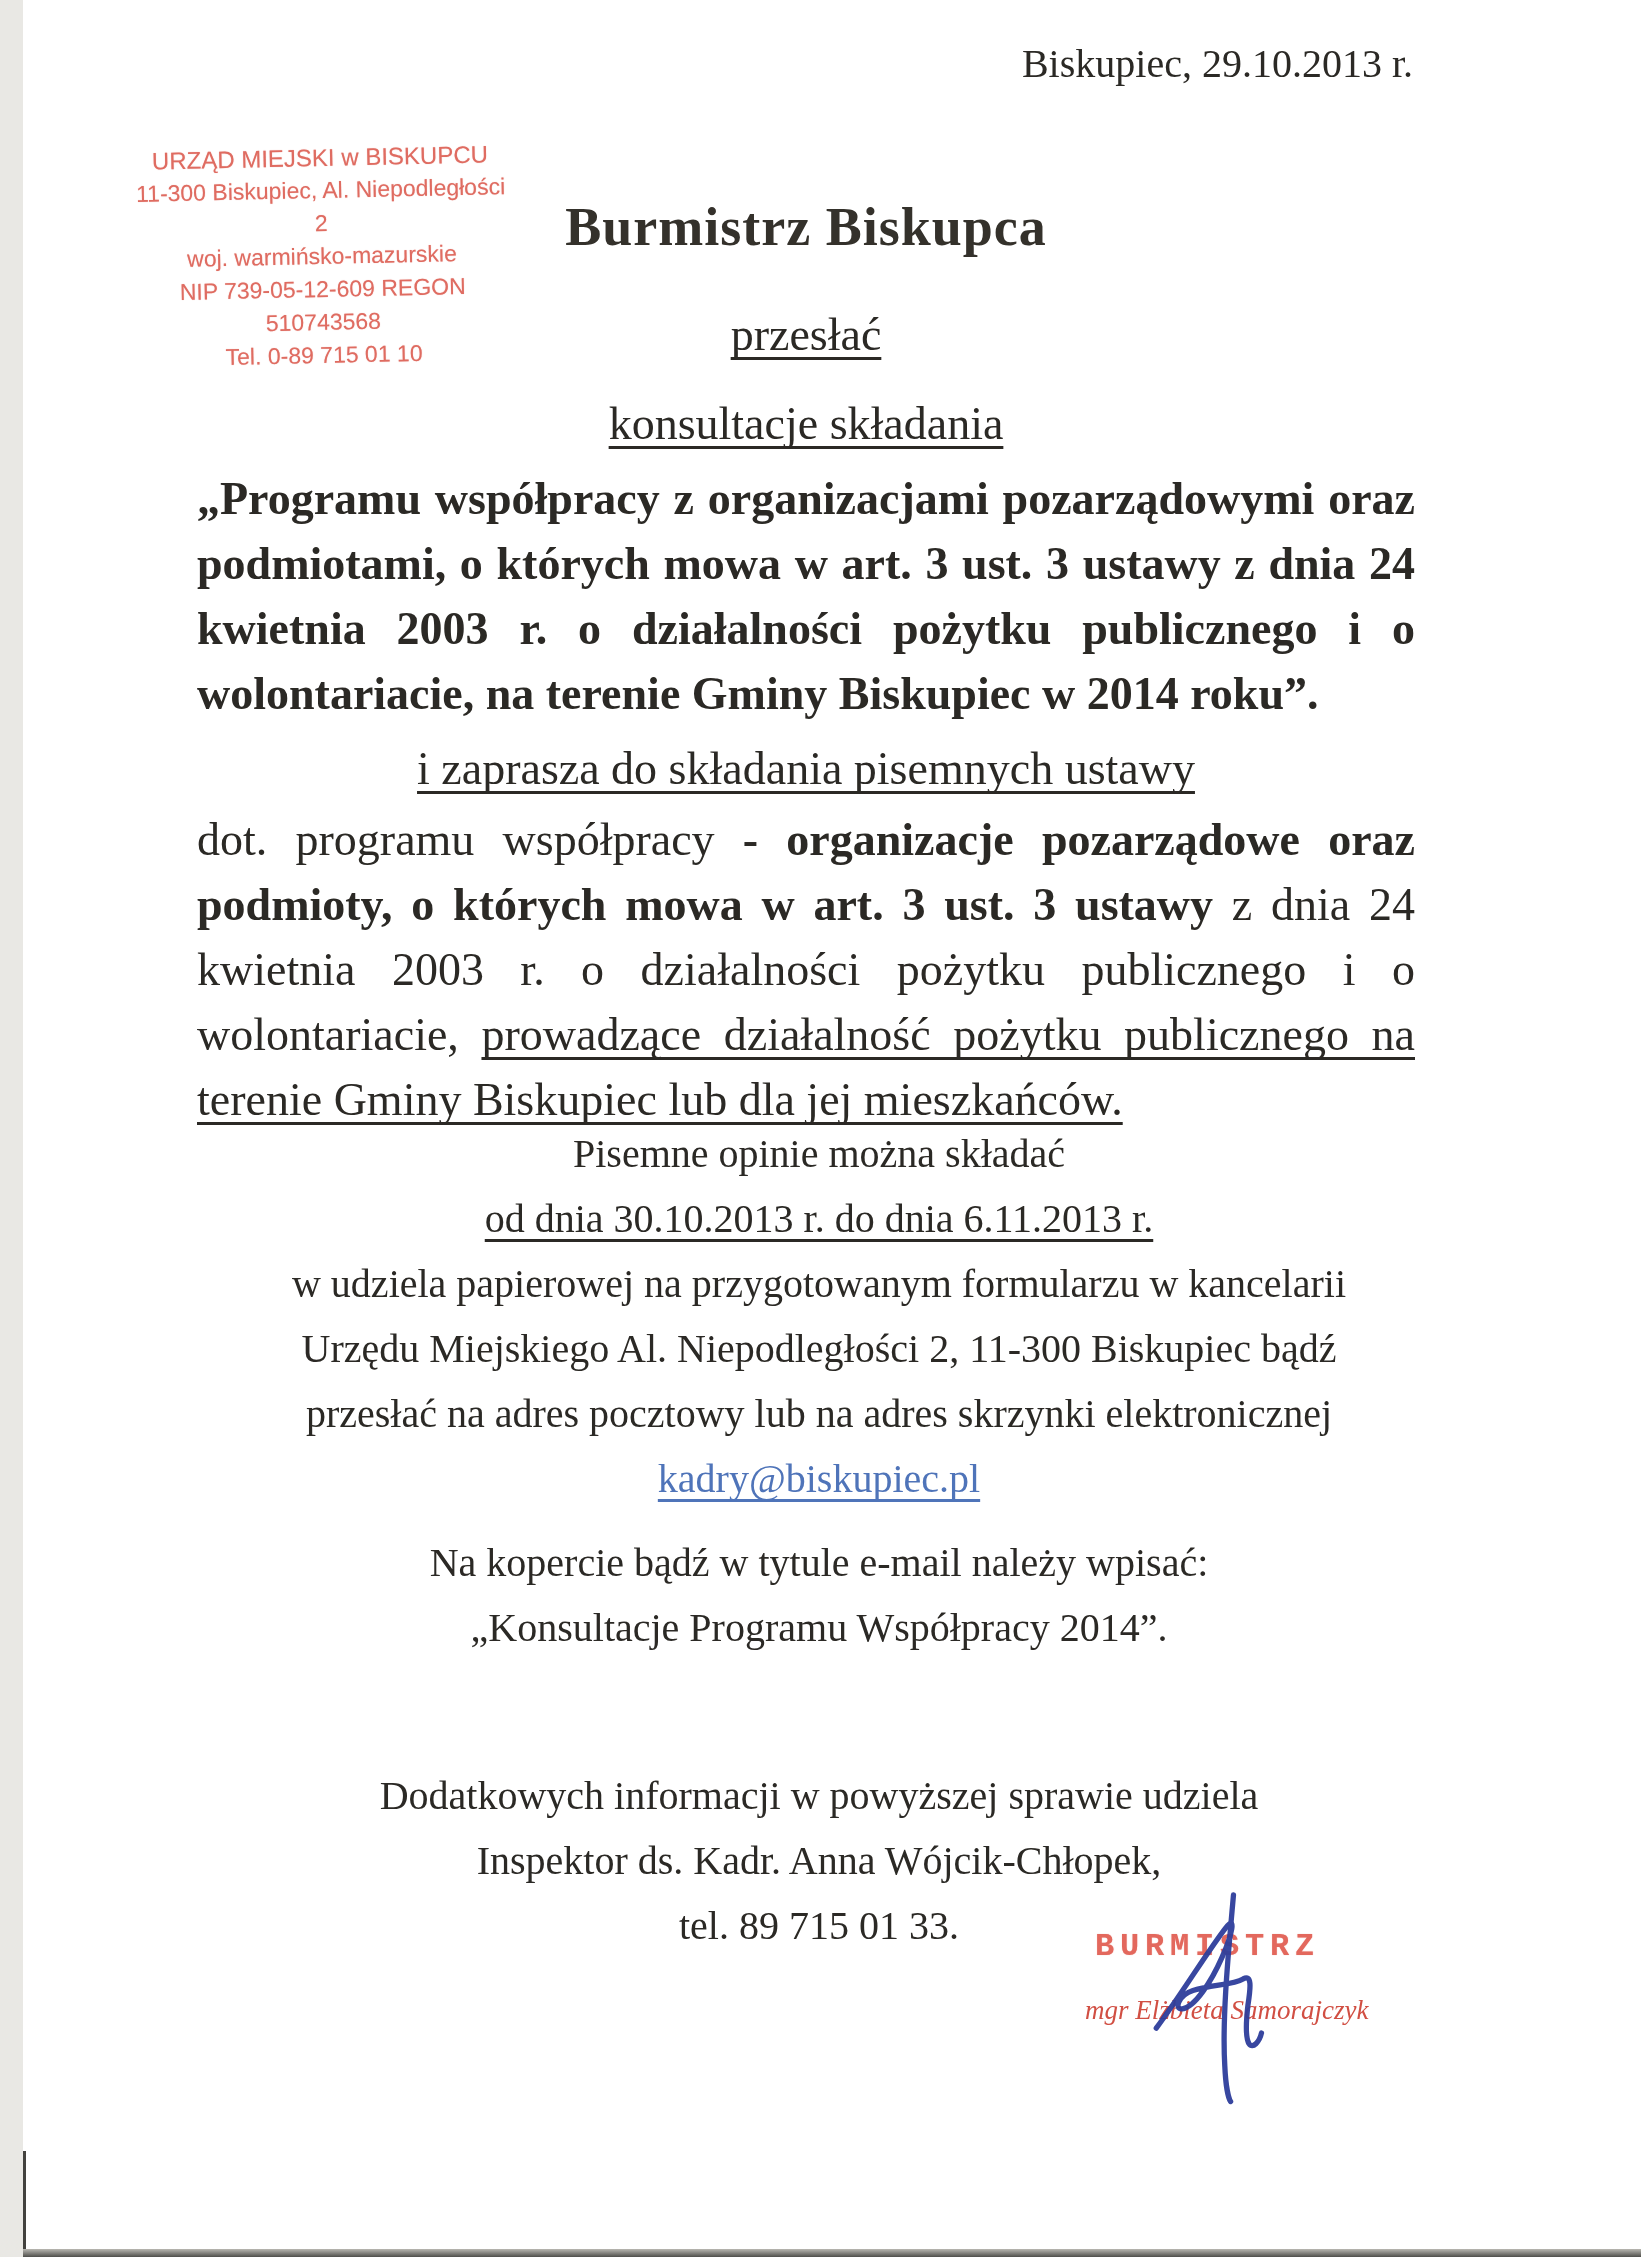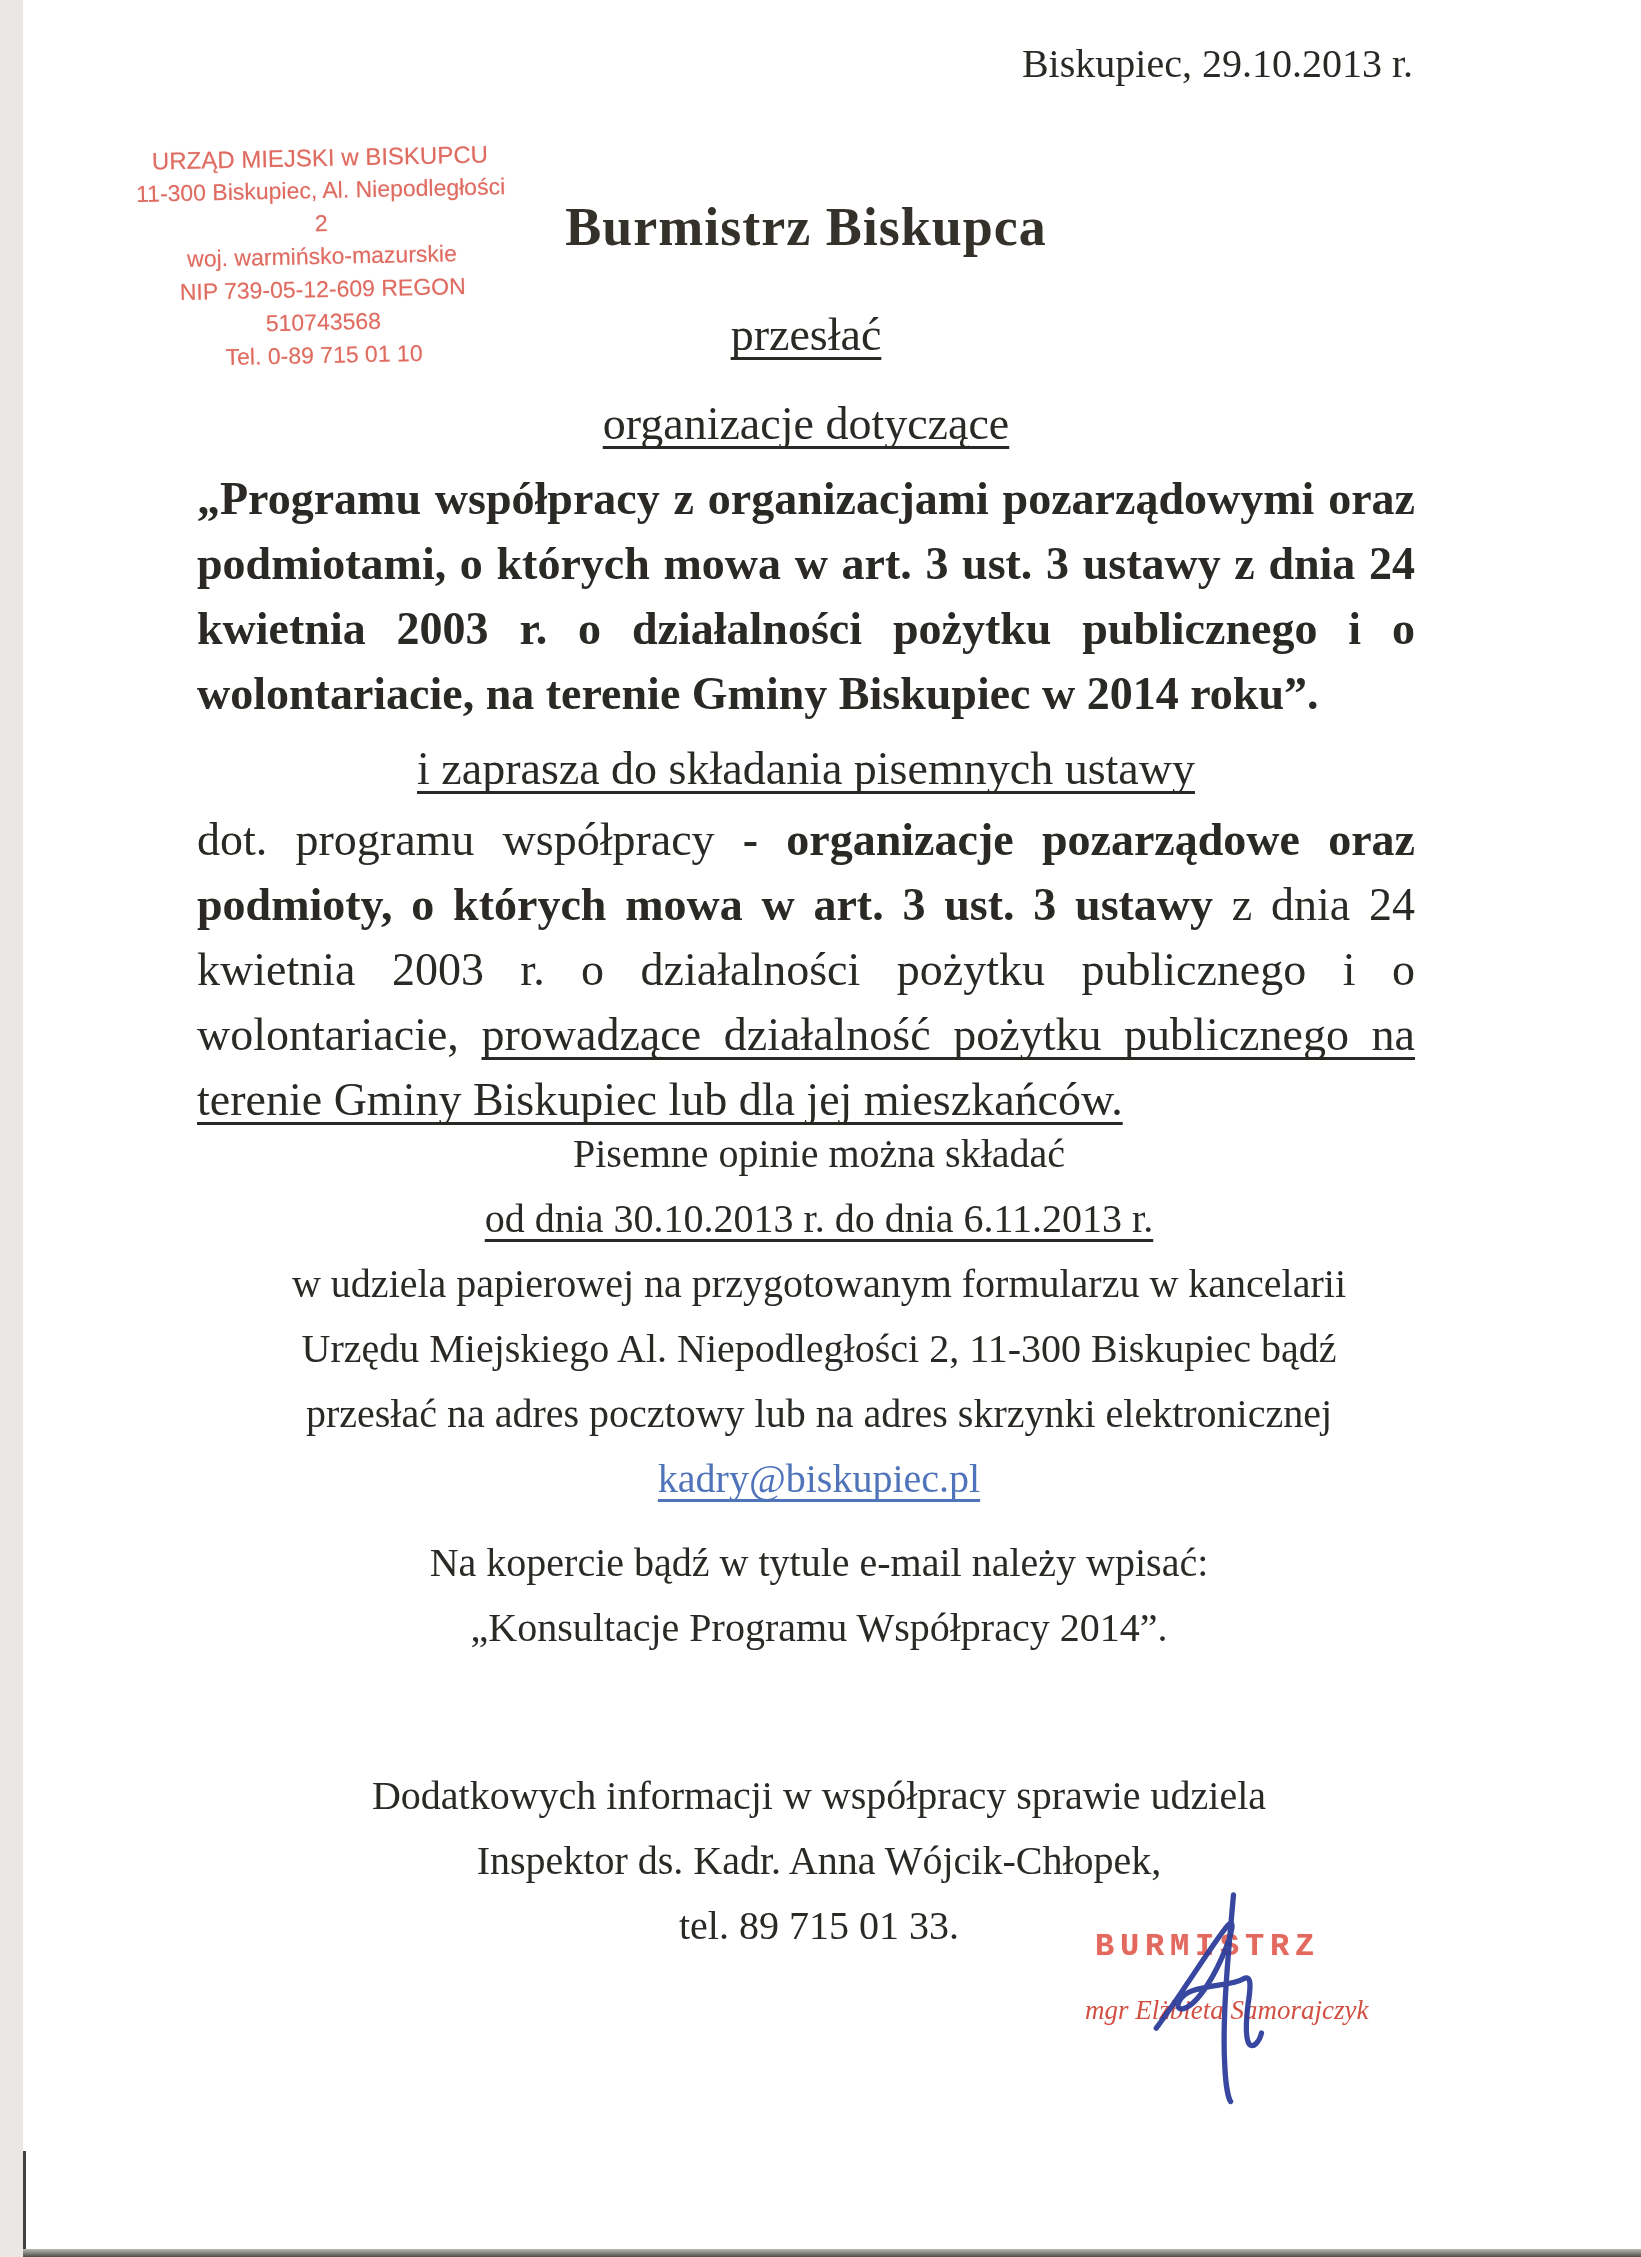--- a/index.html
+++ b/index.html
@@ -94,21 +94,21 @@
     <div>11-300 Biskupiec, Al. Niepodległości 2</div>
     <div>woj. warmińsko-mazurskie</div>
     <div>NIP 739-05-12-609 REGON 510743568</div>
     <div>Tel. 0-89 715 01 10</div>
   </div>
 
   <div class="title">Burmistrz Biskupca</div>
 
   <div class="heading h-announce"><span class="u">przesłać</span></div>
 
-  <div class="heading h-consult"><span class="u">organizacje dotyczące</span></div>
+  <div class="heading h-consult"><span class="u">konsultacje składania</span></div>
 
   <div class="para para1">„Programu współpracy z organizacjami pozarządowymi oraz podmiotami, o których mowa w art. 3 ust. 3 ustawy z dnia 24 kwietnia 2003 r. o działalności pożytku publicznego i o wolontariacie, na terenie Gminy Biskupiec w 2014 roku”.</div>
 
   <div class="heading h-invite"><span class="u">i zaprasza do składania pisemnych ustawy</span></div>
 
   <div class="para para2"><span>dot. programu współpracy </span><span class="b">- organizacje pozarządowe oraz podmioty, o których mowa w art. 3 ust. 3 ustawy </span><span>z dnia 24 kwietnia 2003 r. o działalności pożytku publicznego i o wolontariacie, </span><span class="u">prowadzące działalność pożytku publicznego na terenie Gminy Biskupiec lub dla jej mieszkańców.</span></div>
 
   <div class="cblock sub-block">
     <div>Pisemne opinie można składać</div>
     <div><span class="u">od dnia 30.10.2013 r. do dnia 6.11.2013 r.</span></div>
@@ -117,21 +117,21 @@
     <div>przesłać na adres pocztowy lub na adres skrzynki elektronicznej</div>
     <div><a class="email-link">kadry@biskupiec.pl</a></div>
   </div>
 
   <div class="cblock envelope-block">
     <div>Na kopercie bądź w tytule e-mail należy wpisać:</div>
     <div>„Konsultacje Programu Współpracy 2014”.</div>
   </div>
 
   <div class="cblock contact-block">
-    <div>Dodatkowych informacji w współpracy sprawie udziela</div>
+    <div>Dodatkowych informacji w powyższej sprawie udziela</div>
     <div>Inspektor ds. Kadr. Anna Wójcik-Chłopek,</div>
     <div>tel. 89 715 01 33.</div>
   </div>
 
   <div class="mayor-stamp">BURMISTRZ</div>
   <div class="mayor-name">mgr Elżbieta Samorajczyk</div>
 
   <svg class="sig-svg" viewBox="0 0 1700 2338" xmlns="http://www.w3.org/2000/svg">
     <g fill="none" stroke="#2e3e9b" stroke-width="5.5" stroke-linecap="round" opacity="0.95">
       <path d="M 1254 1963 C 1249 2020 1242 2090 1245 2140 C 1246 2162 1249 2174 1251 2177"></path>

